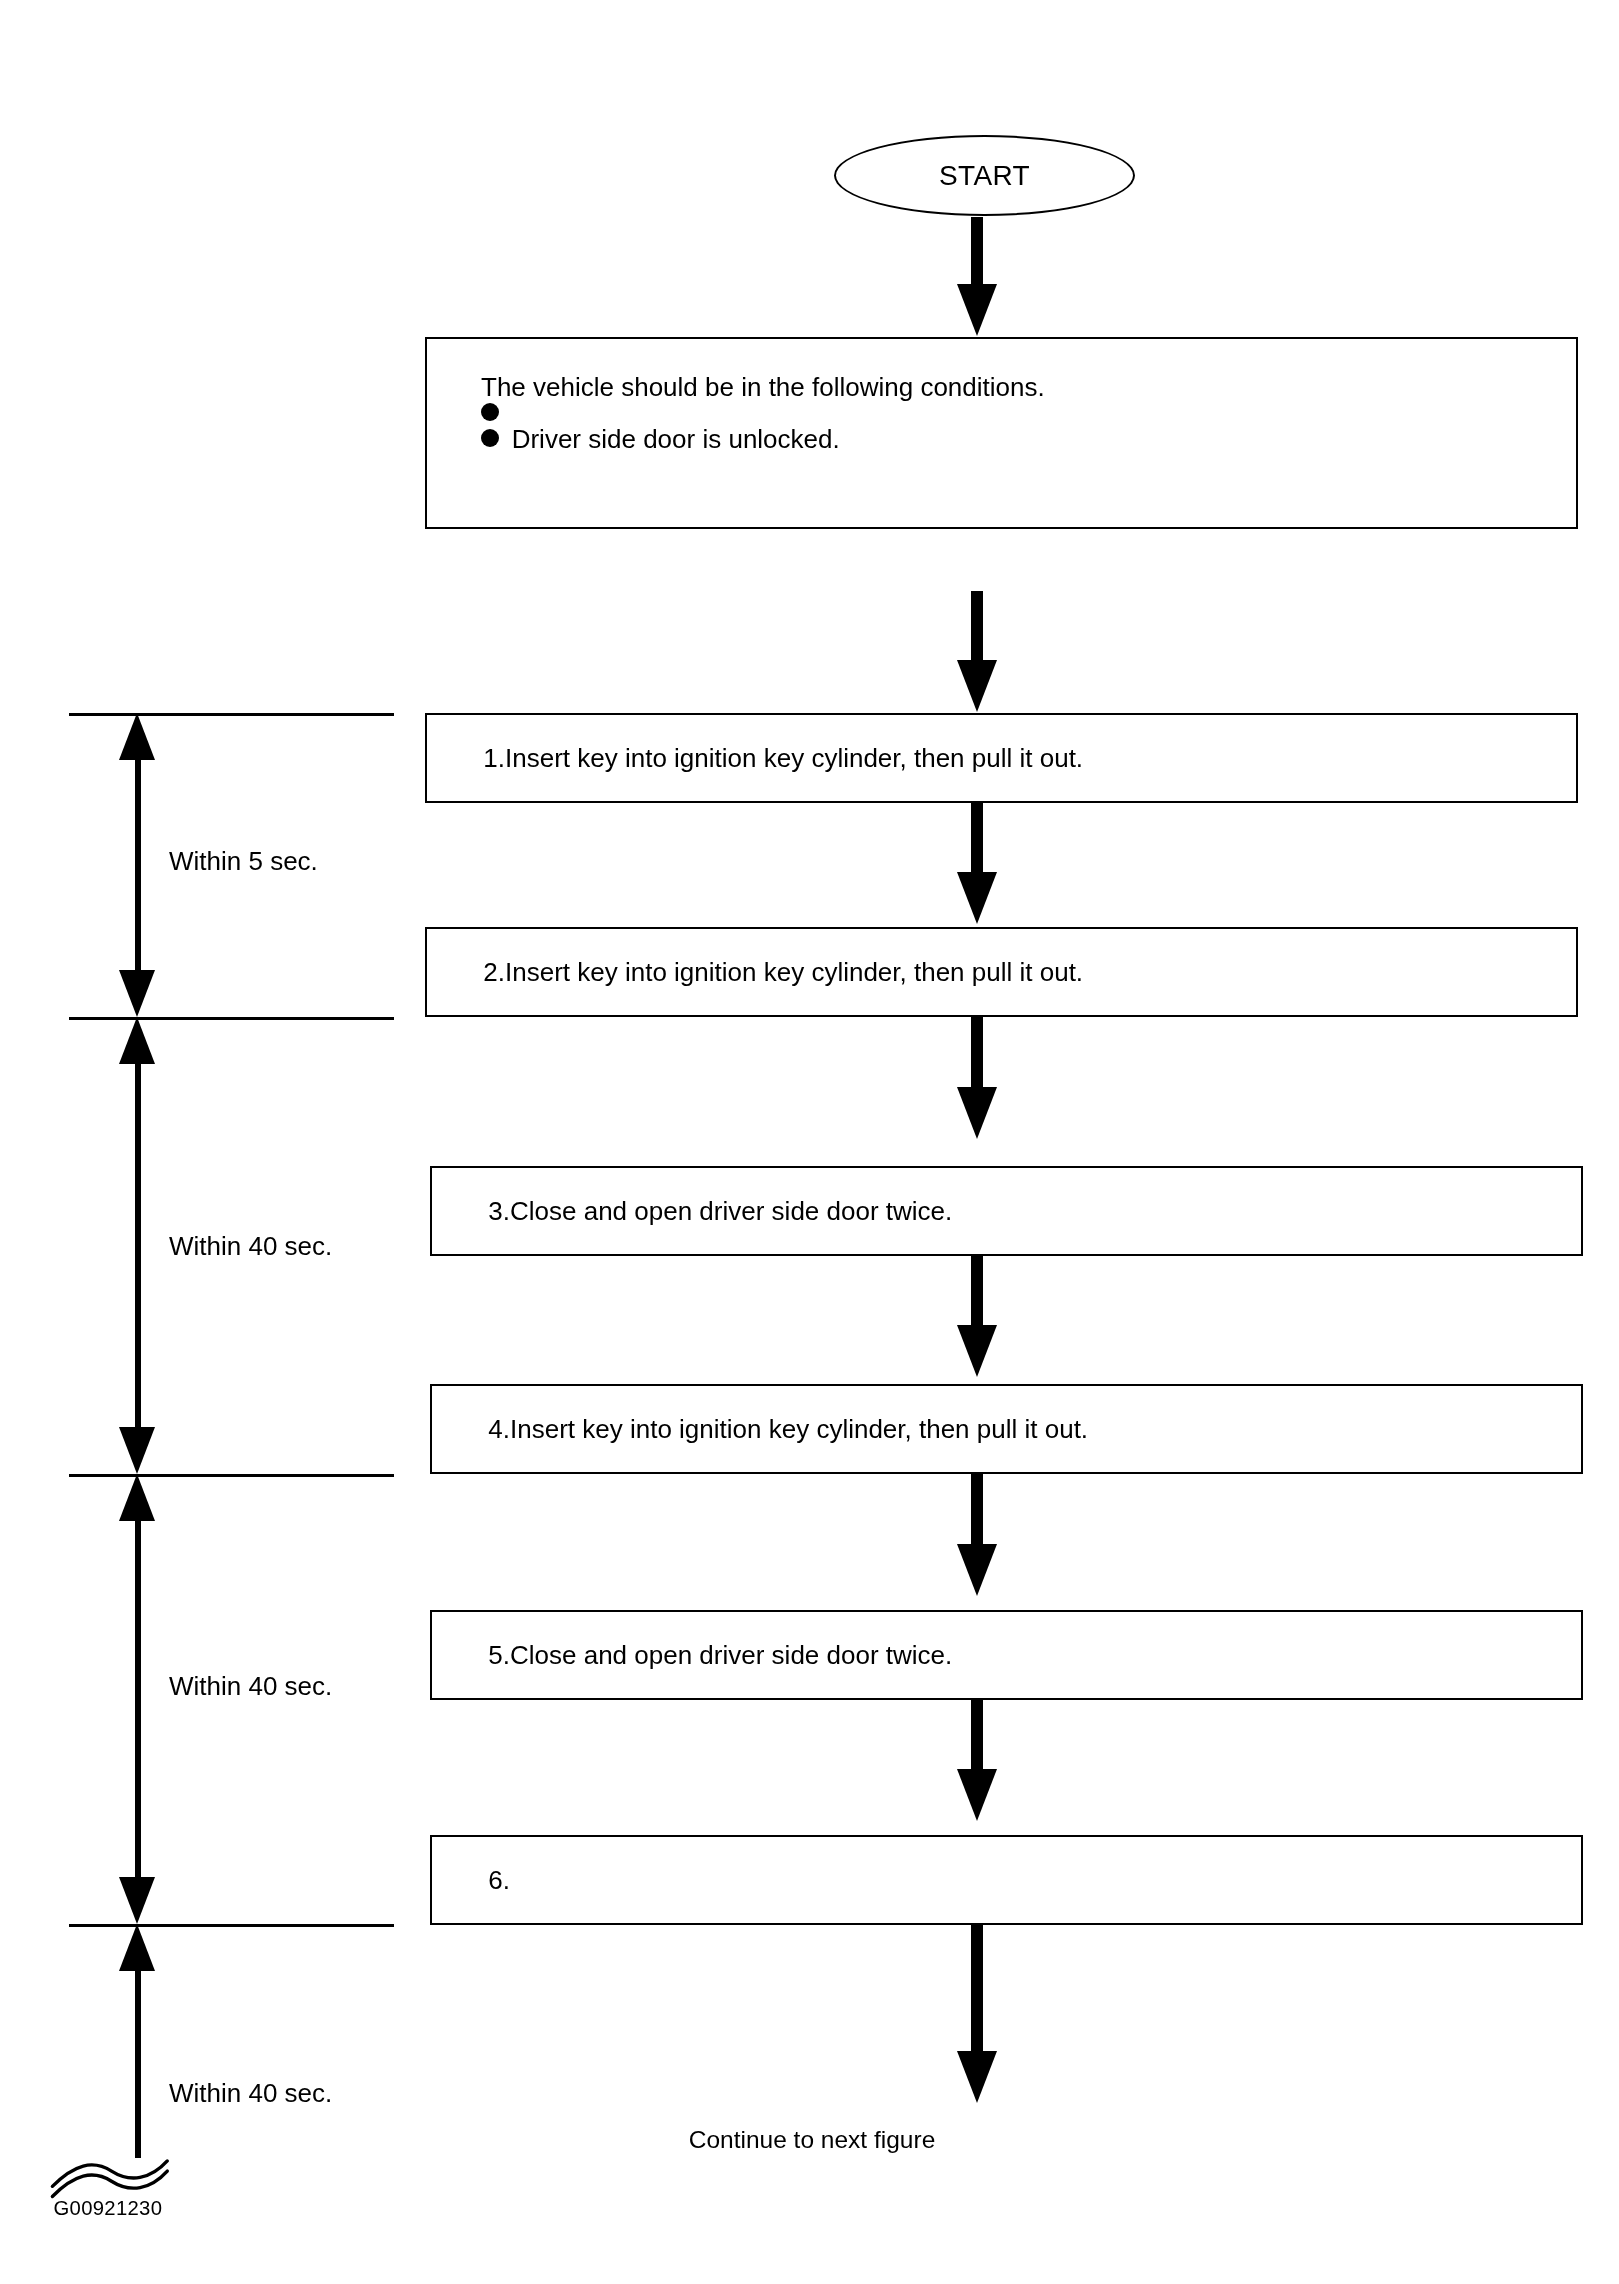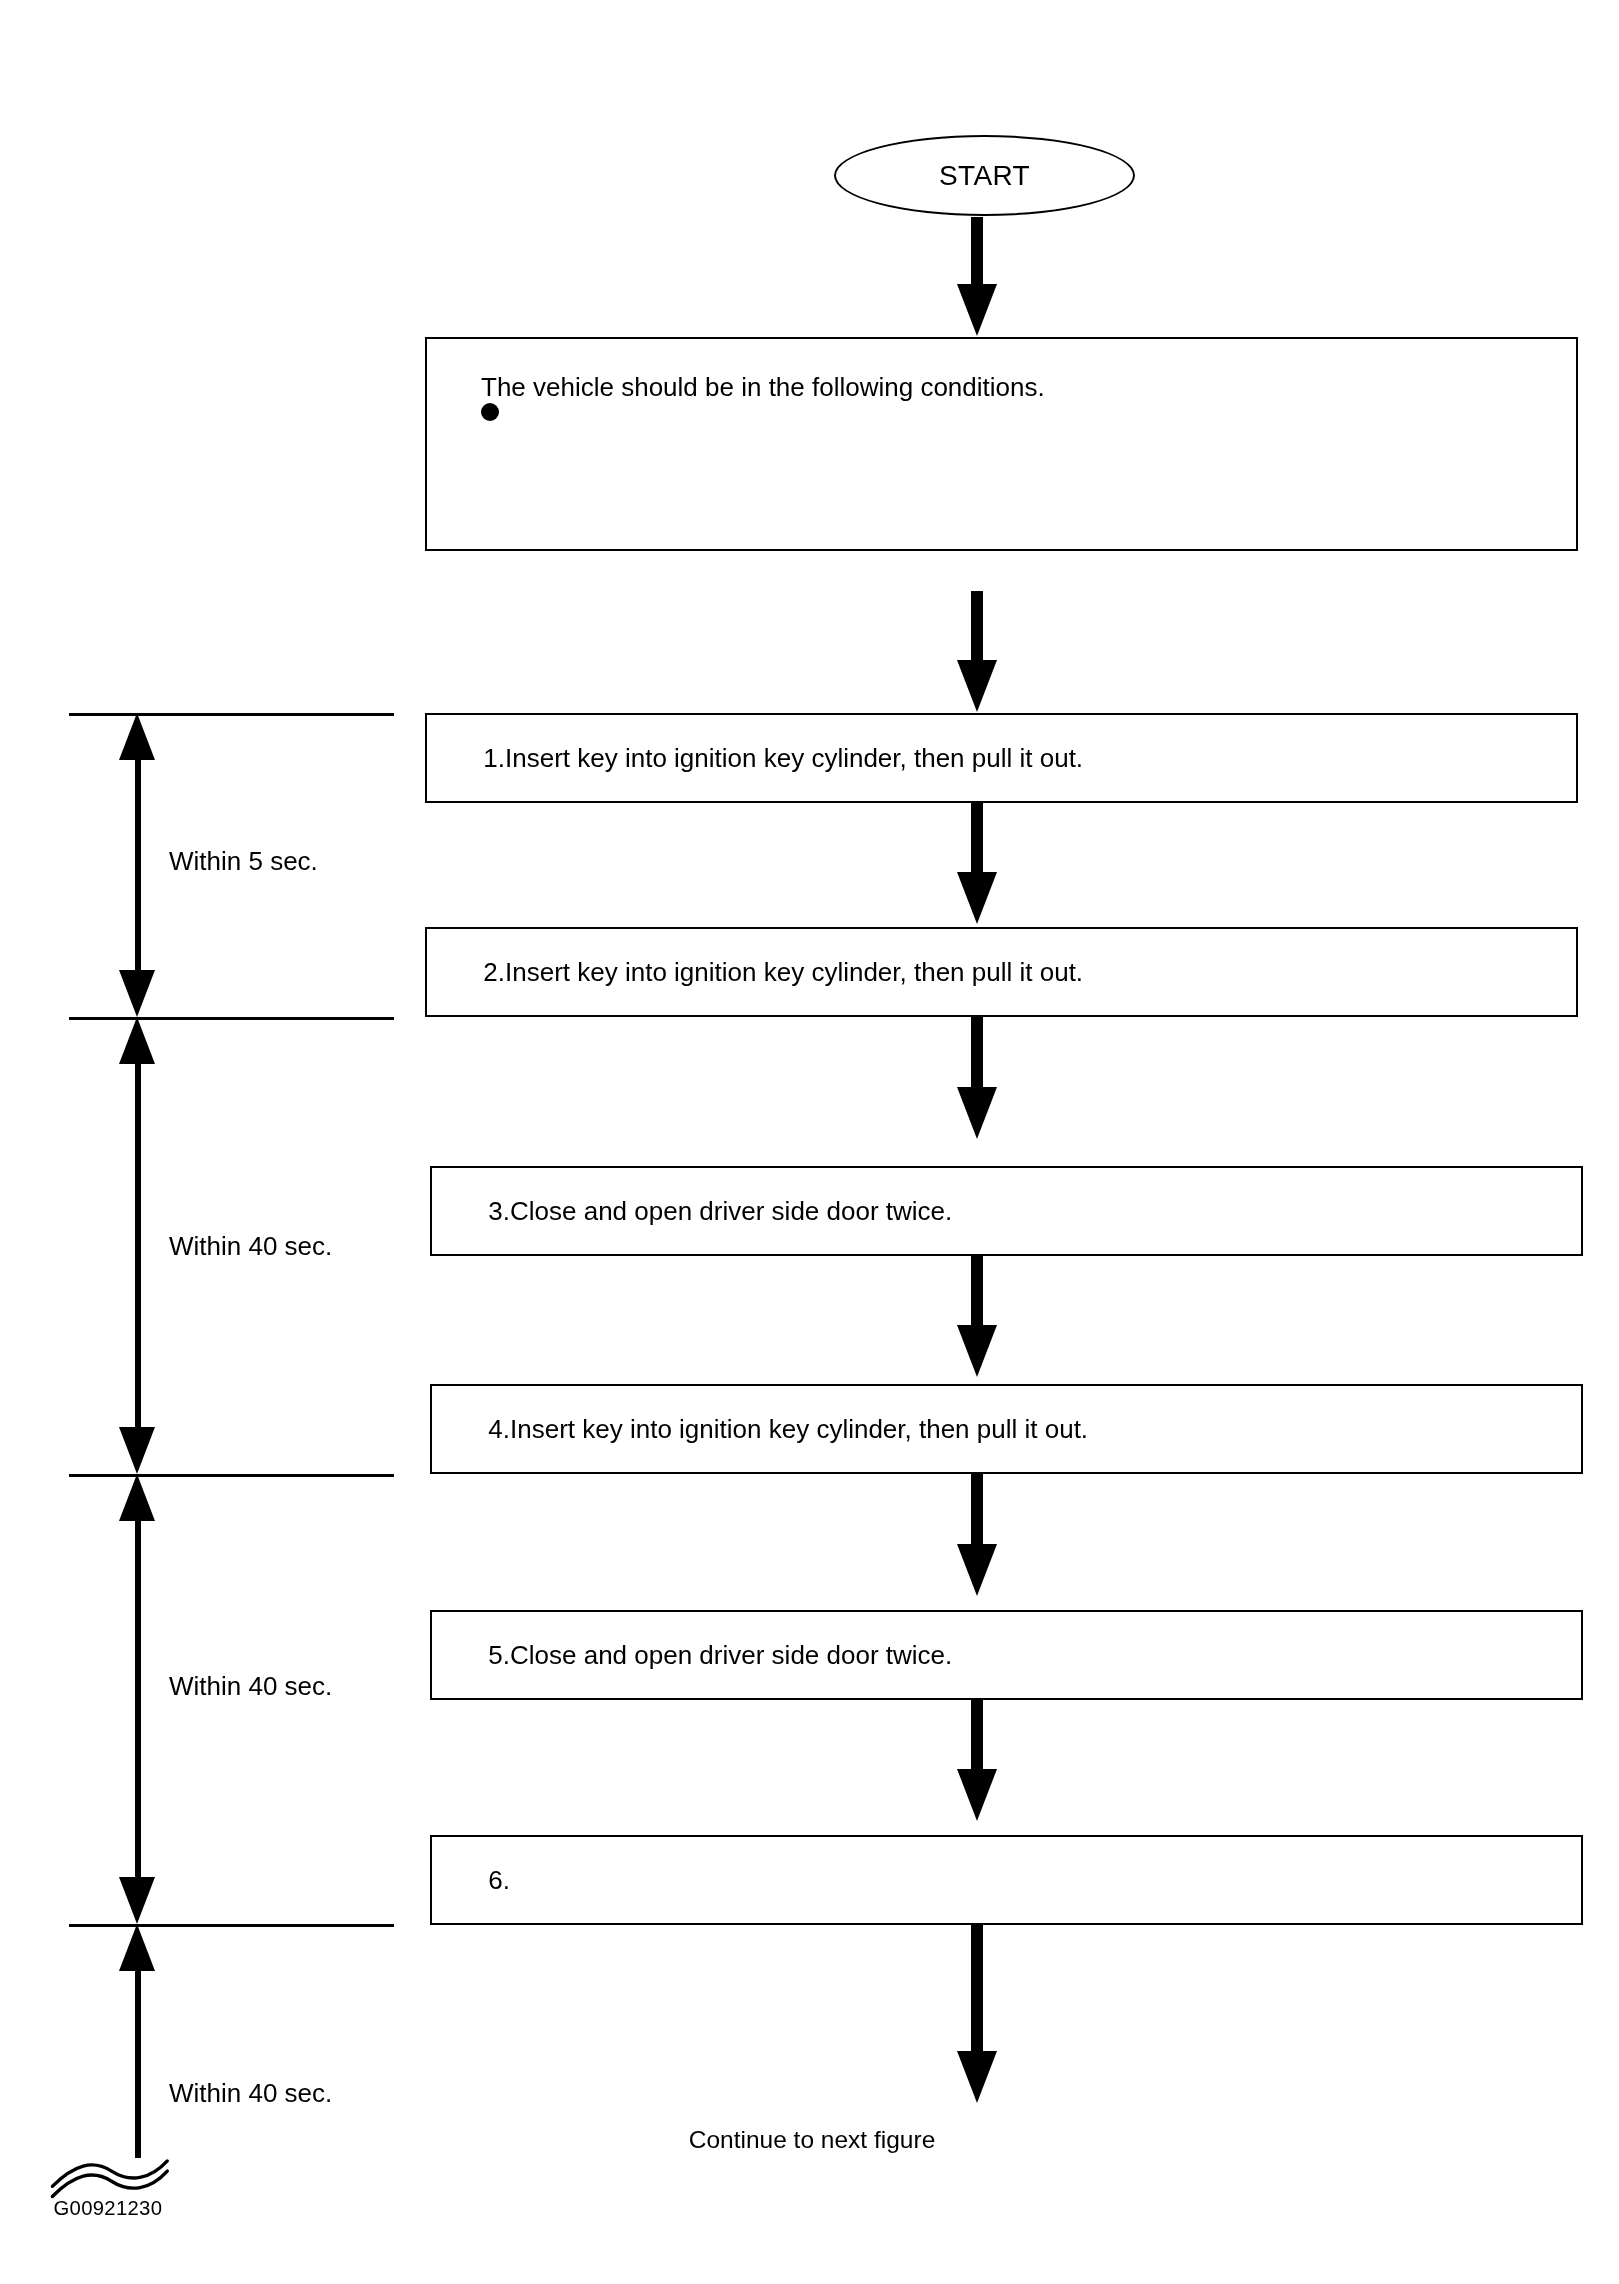--- a/index.html
+++ b/index.html
@@ -64,21 +64,21 @@
   .box {
     position: absolute;
     border: 2.5px solid #000;
     box-sizing: border-box;
     background: #fff;
   }
   .cond-box {
     left: 425px;
     top: 337px;
     width: 1153px;
-    height: 214px;
+    height: 192px;
     padding: 30.5px 0 0 54px;
   }
   .cond-line {
     font-size: 26px;
     line-height: 1.33;
     white-space: nowrap;
   }
   .cond-bullet-row {
     display: flex;
     align-items: baseline;
@@ -208,20 +208,24 @@
   </div>
 
   <div class="conn" style="top:217px; height:73px;"></div>
   <div class="arrowhead" style="top:284px;"></div>
 
   <div class="box cond-box">
     <div class="cond-line">The vehicle should be in the following conditions.</div>
     <div class="cond-bullet-row">
       <span class="bullet-dot"></span>
     </div>
+    <div class="cond-bullet-row">
+      <span class="bullet-dot"></span>
+      <span>Driver side door is unlocked.</span>
+    </div>
   </div>
 
   <div class="conn" style="top:591px; height:73px;"></div>
   <div class="arrowhead" style="top:660px;"></div>
 
   <div class="box step-box" style="left:425px; top:713px; width:1153px;">
     <span class="step-num">1.</span>
     <span class="step-text">Insert key into ignition key cylinder, then pull it out.</span>
   </div>
 

